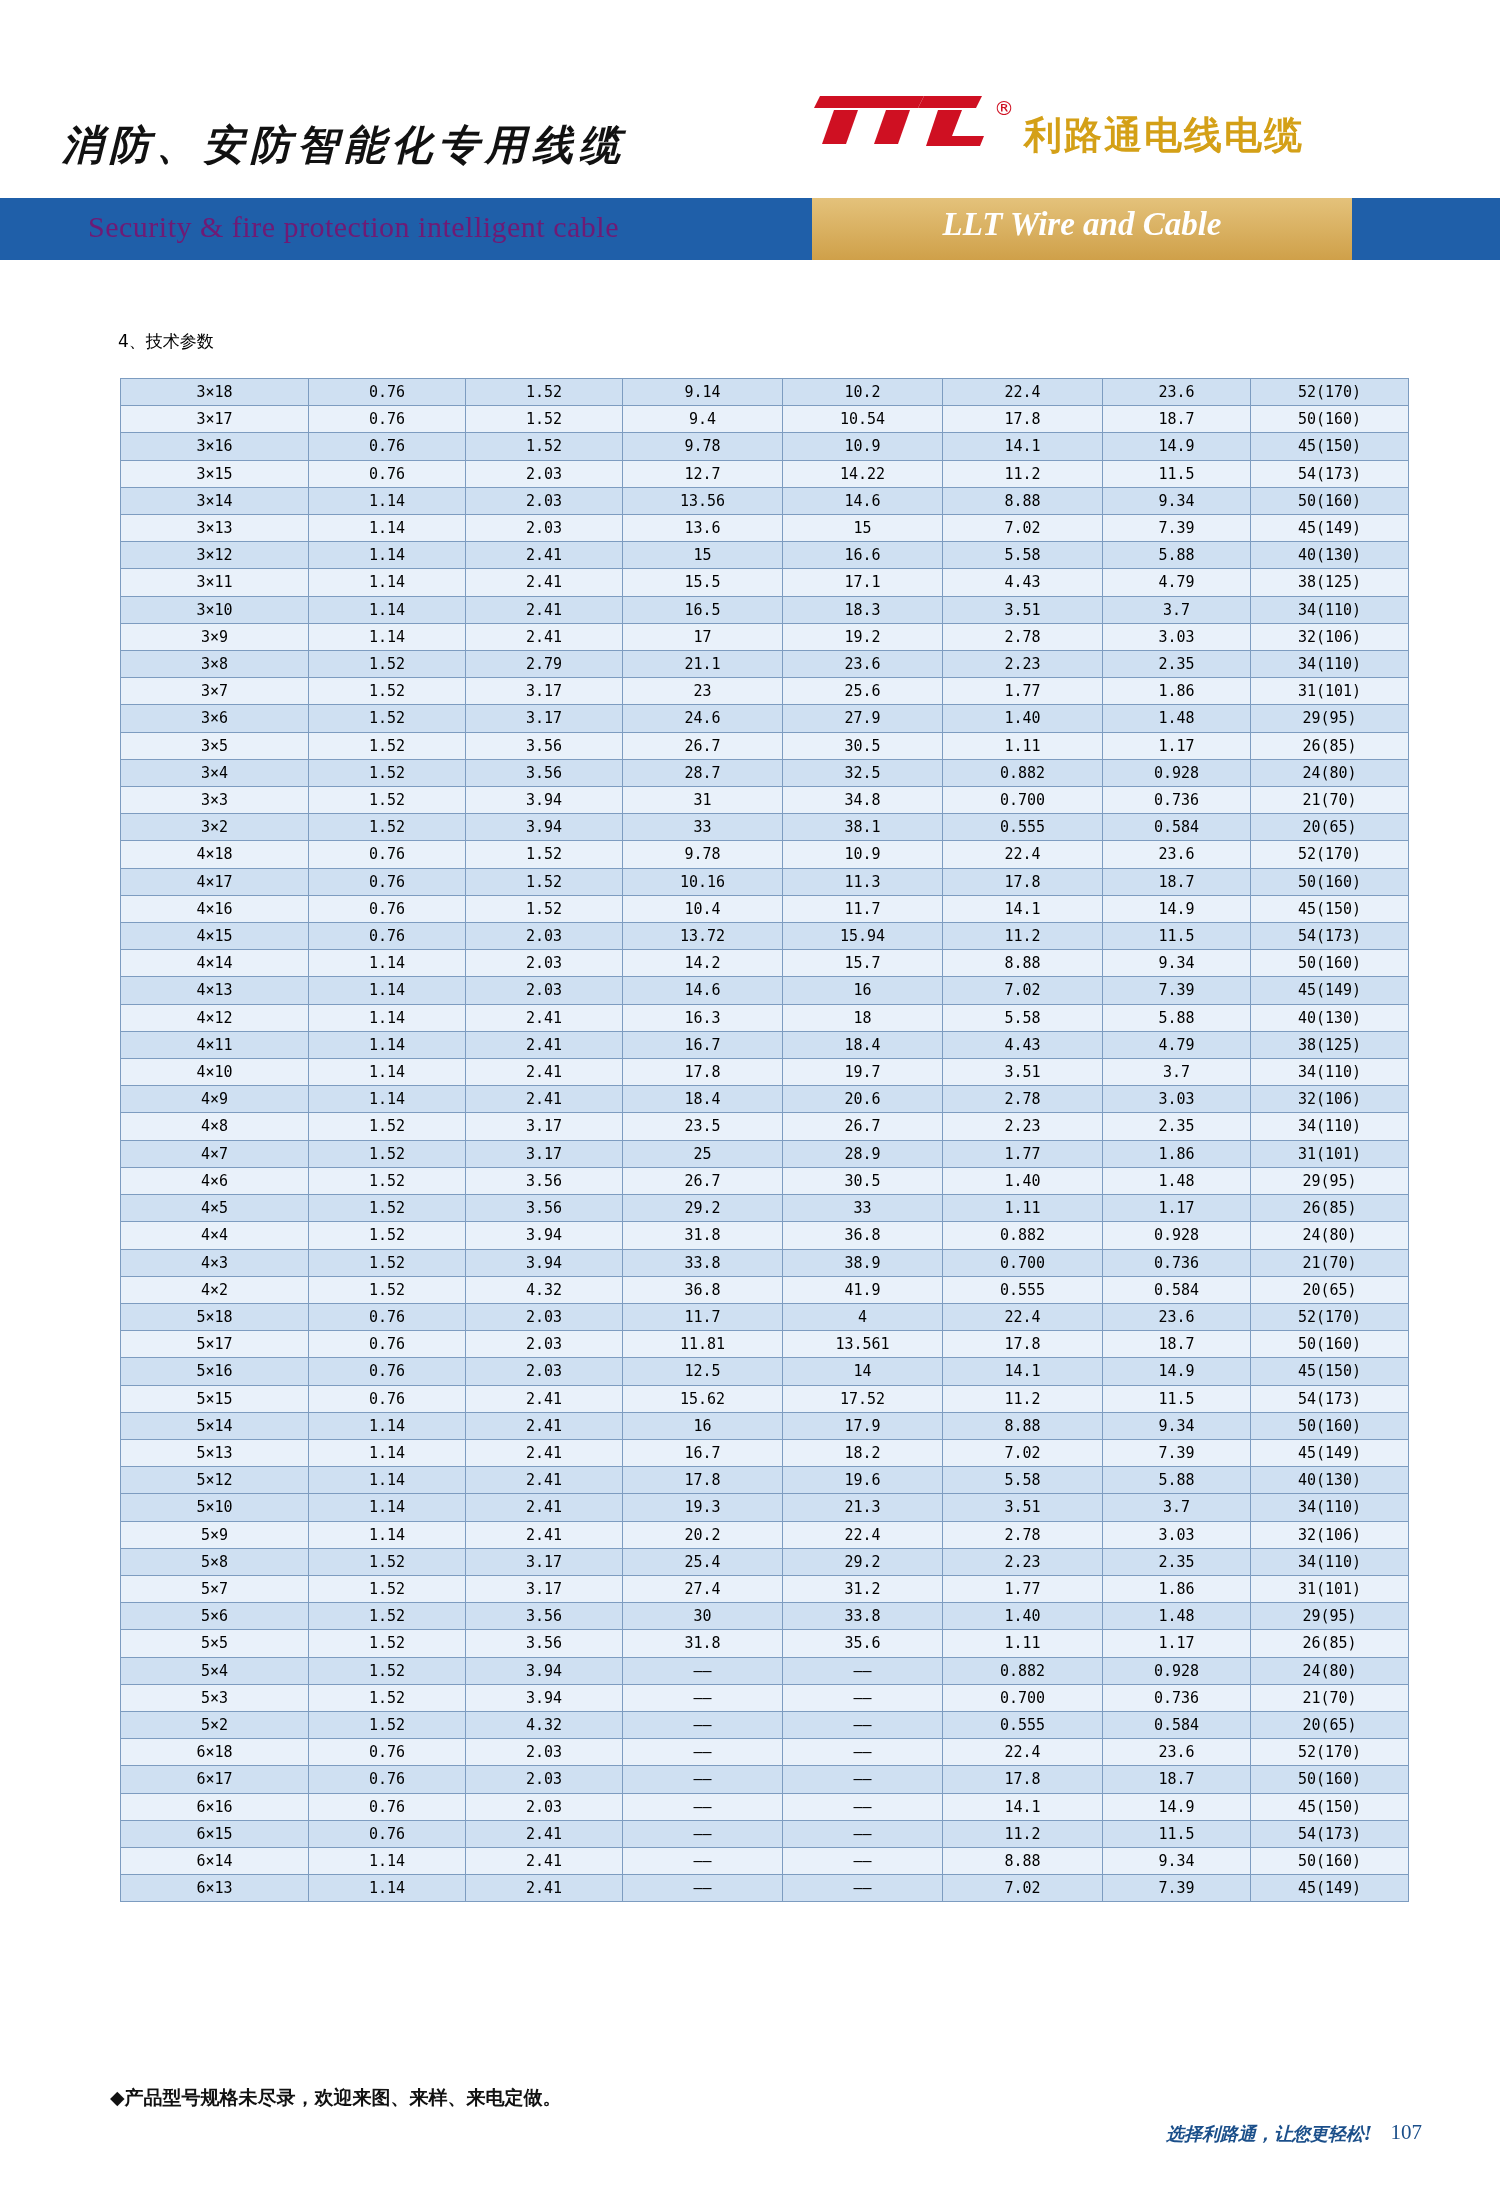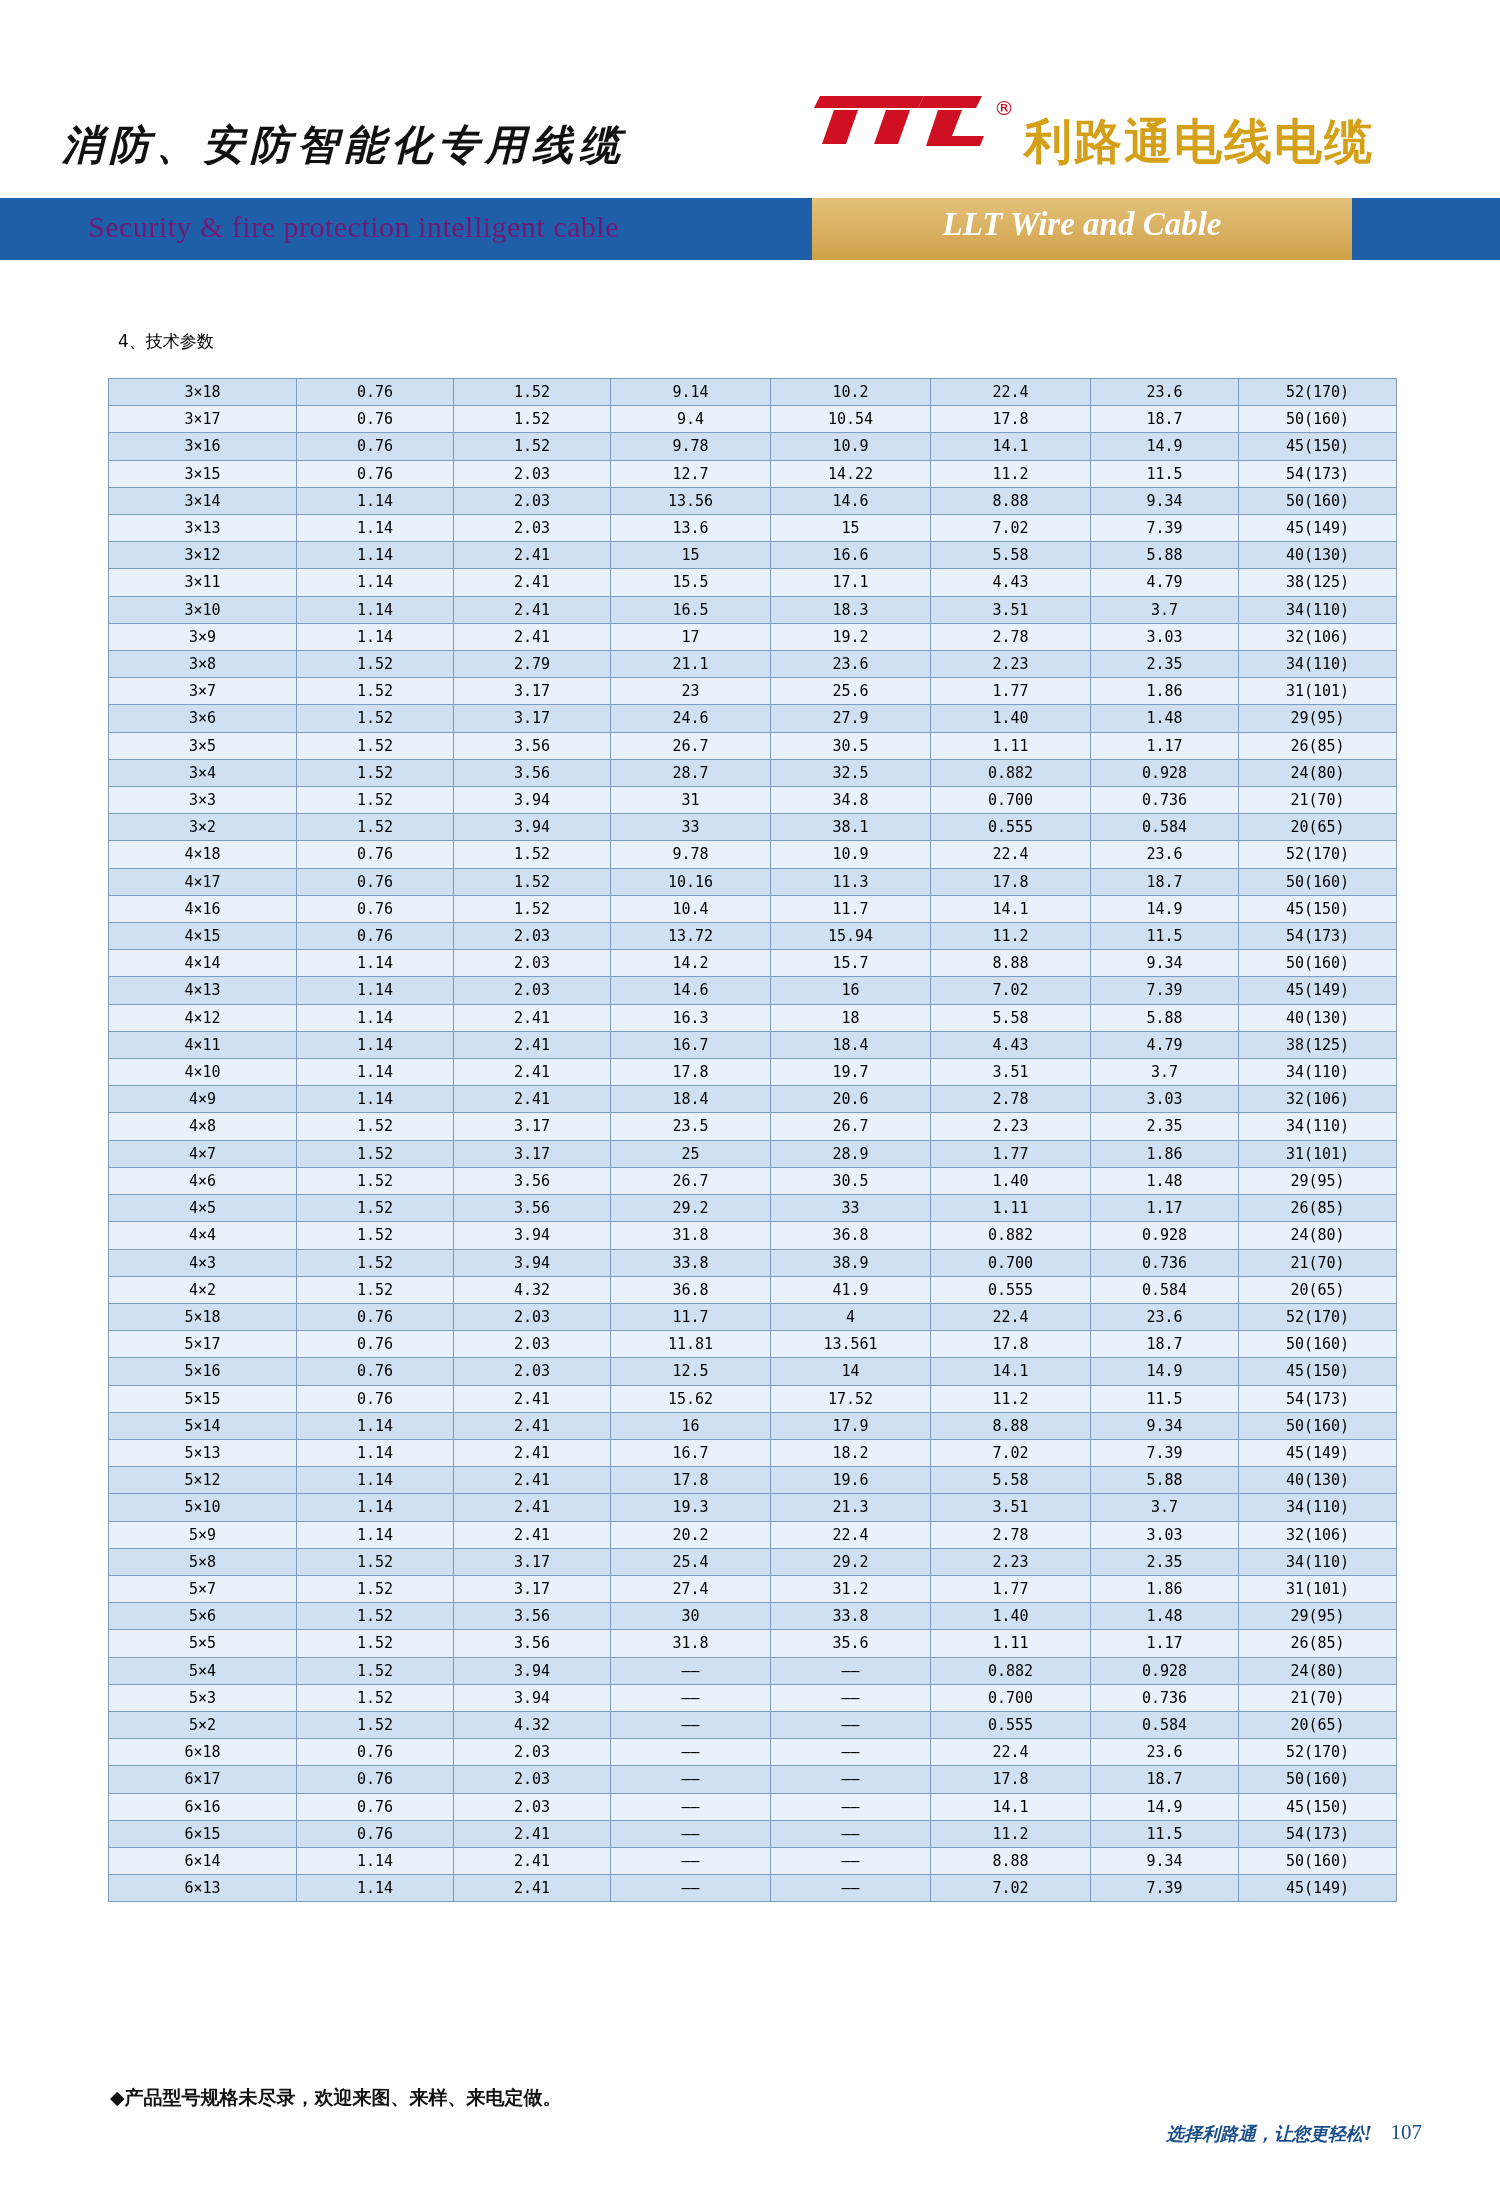--- a/index.html
+++ b/index.html
@@ -82,21 +82,21 @@
     font-size: 20px;
     color: #cf1022;
     font-family: "DejaVu Sans", sans-serif;
   }
   .brand-cn {
     position: absolute;
     left: 212px;
     top: 22px;
     font-family: "DejaVu Serif", serif;
     font-weight: bold;
-    font-size: 48px;
+    font-size: 38px;
     letter-spacing: 2px;
     color: #d4a017;
     white-space: nowrap;
   }
   .brand-band {
     position: absolute;
     left: 812px;
     top: 198px;
     width: 540px;
     height: 62px;
@@ -135,20 +135,21 @@
     top: 378px;
     width: 1288px;
   }
   table.spec {
     border-collapse: collapse;
     width: 1288px;
     table-layout: fixed;
     font-family: "DejaVu Sans Mono", monospace;
     font-size: 15px;
     color: #000000;
+    margin-left: 12px;
   }
   table.spec td {
     border: 1px solid #7d9cc0;
     height: 26.2px;
     line-height: 26.2px;
     text-align: center;
     padding: 0;
     white-space: nowrap;
     overflow: hidden;
   }

